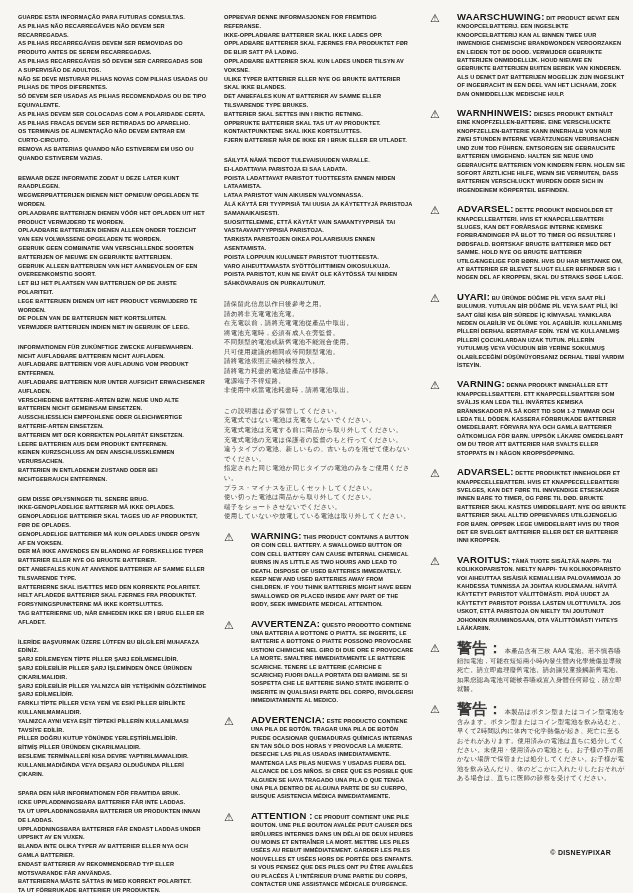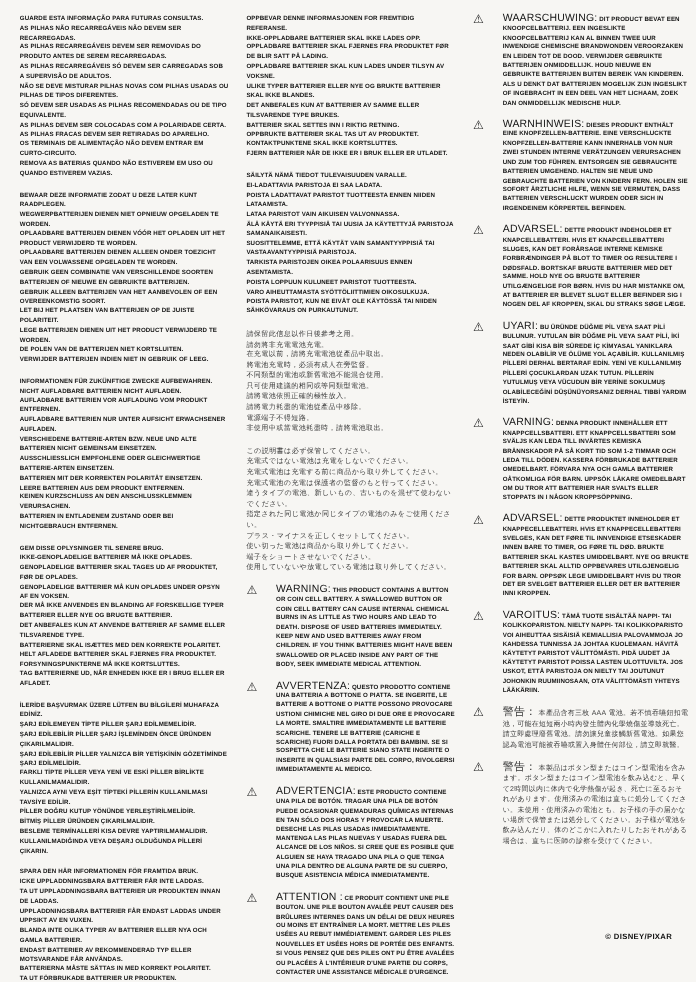--- a/index.html
+++ b/index.html
@@ -22,27 +22,27 @@
   .section.plain.cjk .line{
     font-size:6.4px;line-height:9.6px;font-weight:normal;
     text-transform:none;letter-spacing:.4px;color:#3a3a3a;
   }
   .section.warning{position:relative;padding-left:27px;min-height:16px;}
   .section.warning .tri{
     position:absolute;left:0;top:-1px;font-size:11px;line-height:12px;color:#222;
     font-weight:normal;
   }
   .section.warning .hdr{
-    font-weight:normal;font-size:9.5px;letter-spacing:.2px;text-align:center;
+    font-weight:bold;font-size:9.5px;letter-spacing:.2px;text-align:center;
   }
   .section.warning .body{
     margin:0;font-size:5.6px;line-height:8.4px;font-weight:bold;
     text-transform:uppercase;letter-spacing:.1px;
   }
-  .section.warning.cjk .hdr{font-size:10px;text-transform:none;}
+  .section.warning.cjk .hdr{font-size:15px;text-transform:none;}
   .section.warning.cjk .body{
     font-weight:normal;text-transform:none;font-size:6.3px;line-height:9.4px;
     letter-spacing:.3px;color:#3a3a3a;
   }
   .footer{
     position:absolute;right:22px;top:849px;
     font-size:7px;font-weight:bold;letter-spacing:.3px;color:#111;
   }
 </style>
 </head>

